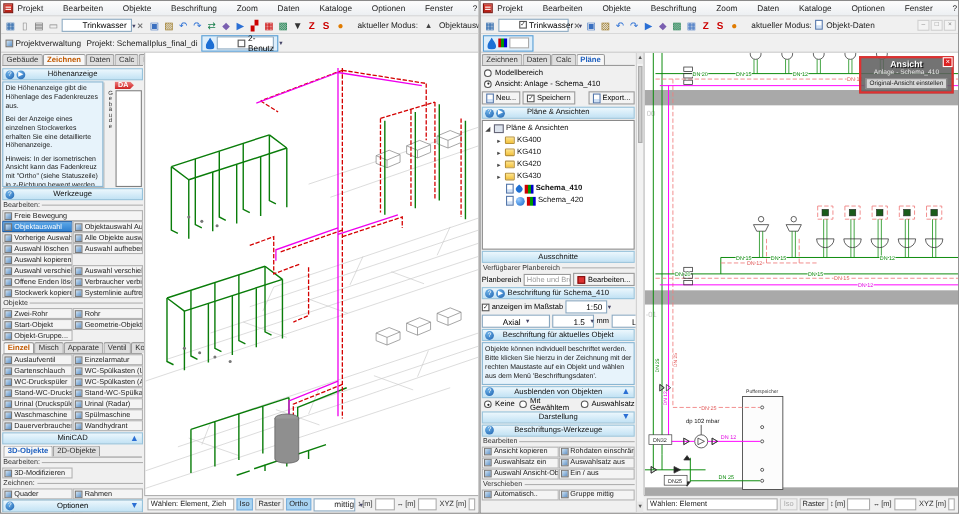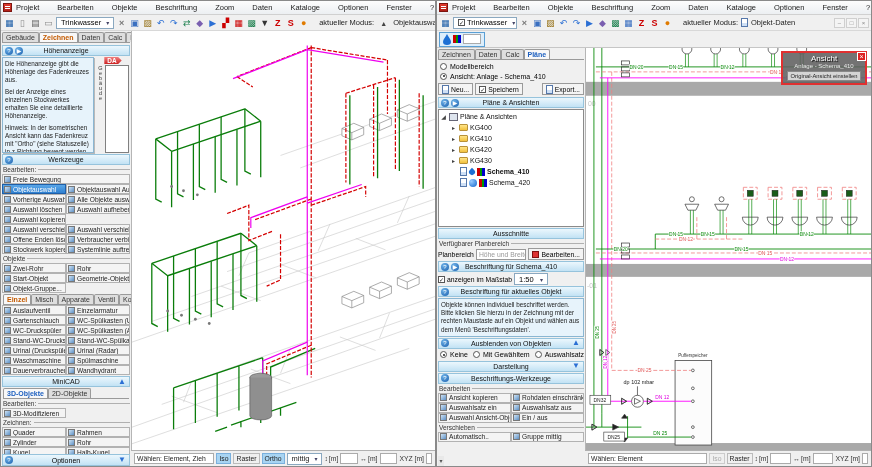--- a/index.html
+++ b/index.html
@@ -11,21 +11,21 @@
   .appicon{width:9px;height:9px;flex:none;background:linear-gradient(#e23b2e,#b01f16);border:1px solid #7d150f;position:relative;}
   .appicon::after{content:"";position:absolute;left:1px;right:1px;top:2px;height:1px;background:#fff;box-shadow:0 2px 0 #fff;}
   .menus{display:flex;gap:18px;}
   .menu-item{font-size:7.5px;color:#222;white-space:nowrap;}
   .wtitle{flex:1;font-size:7.5px;color:#777;white-space:nowrap;overflow:hidden;text-overflow:ellipsis;}
   .wctrls{display:flex;gap:1px;flex:none;}
   .wc{width:15px;height:11px;font-size:7px;line-height:11px;text-align:center;color:#333;background:#f4f4f4;border:1px solid #cfcfcf;}
   
   .toolbar{height:16px;display:flex;align-items:center;gap:1px;padding:0 2px;background:#f0f0f0;border-bottom:1px solid #d8d8d8;flex:none;}
   .ti{width:13px;height:13px;flex:none;font-size:9px;line-height:13px;text-align:center;border:1px solid transparent;border-radius:1px;}
-  .combo{height:12px;background:#fff;border:1px solid #8aa8c0;display:flex;align-items:center;font-size:7.5px;padding:0 4px;gap:2px;}
+  .combo{height:12px;background:#fff;border:1px solid #8aa8c0;display:flex;align-items:center;font-size:7.5px;padding:0 18px;gap:2px;}
   .combo::after{content:"▾";font-size:6px;color:#446;margin-left:auto;padding-left:3px;}
   .modebox{display:flex;align-items:center;gap:3px;margin-left:8px;font-size:7.5px;color:#222;white-space:nowrap;}
   .mdi{margin-left:auto;display:flex;gap:1px;}
   .mdi .wc{width:11px;height:10px;line-height:9px;font-size:6px;color:#888;}
   
   .row3{height:17px;display:flex;align-items:center;gap:3px;padding:0 2px;background:#f0f0f0;border-bottom:1px solid #c6c6c6;flex:none;}
   .projbtn{display:flex;align-items:center;gap:2px;font-size:7.5px;color:#222;padding:0 2px;height:13px;}
   .bluegrp{display:flex;align-items:center;gap:2px;border:1px solid #5a9fd4;background:#ddeefb;height:15px;padding:0 3px;}
   .dropsvg{width:8px;height:11px;flex:none;}
   
@@ -90,21 +90,21 @@
   
   .sbar{height:16px;background:#f0f0f0;border-top:1px solid #b0b0b0;display:flex;align-items:center;gap:2px;padding:0 3px;font-size:6.8px;color:#222;flex:none;}
   .sfield{background:#fff;border:1px solid #ababab;height:11px;display:flex;align-items:center;padding:0 2px;white-space:nowrap;overflow:hidden;}
   .badge{border:1px solid #7ab0dd;background:#a8d4f2;padding:0 2px;height:11px;line-height:10px;flex:none;}
   .badge.plain{background:#f0f0f0;border-color:#bbb;}
   .badge.off{background:#f0f0f0;border-color:#ccc;color:#aaa;}
   .slbl{display:flex;align-items:center;gap:1px;white-space:nowrap;color:#333;}
   
   .overlay{position:absolute;top:3px;right:4px;width:86px;background:rgba(96,96,96,.88);border:2px solid #e03030;color:#fff;text-align:center;padding:1px 1px 2px 1px;}
   .ovclose{position:absolute;top:-1px;right:-1px;width:9px;height:9px;background:#d22;border:1px solid #fff;color:#fff;font-size:7px;line-height:7px;text-align:center;}
-  .ovtitle{font-size:8px;font-weight:normal;text-shadow:1px 1px 1px #000;}
+  .ovtitle{font-size:8px;font-weight:bold;text-shadow:1px 1px 1px #000;}
   .ovsub{font-size:6px;color:#e8e8e8;}
   .ovbtn{display:block;margin:2px auto 0 auto;background:#d5d5d5;color:#222;border:1px solid #888;font-size:5.8px;padding:0 2px;line-height:8px;}
   svg text{paint-order:stroke;stroke:#fff;stroke-width:1.4px;font-family:"Liberation Sans",sans-serif;}
   .pg{stroke:#0a7d0a;stroke-width:1.3;fill:none;}
   .pr{stroke:#d40000;stroke-width:1.2;fill:none;stroke-dasharray:4,1.6;}
   .pm{stroke:#ee00ee;stroke-width:1.2;fill:none;}
   .flr{stroke:#c9c9c9;stroke-width:0.6;fill:none;}
   .sg{stroke:#0a8a0a;stroke-width:0.9;fill:none;}
   .sgd{stroke:#0a8a0a;stroke-width:0.7;fill:none;}
   .sr{stroke:#f08080;stroke-width:0.8;fill:none;stroke-dasharray:4,2;}
@@ -167,20 +167,36 @@
           <span class="ti" style="color:#c00;font-weight:bold">Z</span>
           <span class="ti" style="color:#c00;font-weight:bold">S</span>
           <span class="ti" style="color:#e07b00">●</span>
         </span>
       <span class="modebox">
         <span>aktueller Modus:</span>
         <span class="ti" style="color:#444;font-size:7px">▲</span>
         <span>Objektauswahl</span>
       </span>
 
+    </div>
+    <div class="row3">
+      <span class="projbtn">
+        <span class="ticon"></span>
+        <span>Projektverwaltung</span>
+      </span>
+      <span style="font-size:7.5px;color:#222">Projekt: SchemaIIplus_final_di</span>
+      <span class="bluegrp">
+        <svg class="dropsvg" viewBox="0 0 8 11">
+            <path d="M4,0 C5.5,3 8,5.5 8,8 A4,3 0 0 1 0,8 C0,5.5 2.5,3 4,0 Z" fill="#1d6fd4"></path>
+          </svg>
+        <span class="combo" style="width:52px">
+            <span class="cb" style="margin-right:1px"></span>
+            <span>2-Benutz</span>
+          </span>
+      </span>
     </div>
     <div class="main">
 
       <div class="panel">
         <div class="tabs hot">
 
         <span class="tab">Gebäude</span>
             <span class="tab on">Zeichnen</span>
             <span class="tab">Daten</span>
             <span class="tab">Calc</span>
@@ -598,21 +614,21 @@
       <span class="bluegrp">
         <svg class="dropsvg" viewBox="0 0 8 11">
             <path d="M4,0 C5.5,3 8,5.5 8,8 A4,3 0 0 1 0,8 C0,5.5 2.5,3 4,0 Z" fill="#1d6fd4"></path>
           </svg>
         <span class="i-pipes"></span>
         <span class="sfield" style="width:18px;height:10px"></span>
       </span>
     </div>
     <div class="main">
 
-      <div class="panel panel2" style="flex-direction:column">
+      <div class="panel panel2" style="flex-direction:row">
         <div style="flex:1;display:flex;flex-direction:column;min-width:0">
           <div class="tabs cool">
 
           <span class="tab">Zeichnen</span>
               <span class="tab">Daten</span>
               <span class="tab">Calc</span>
               <span class="tab on">Pläne</span>
             </div>
           <div class="pscroll">
             <div class="radiorow">
@@ -704,20 +720,32 @@
                 </span>
               <span>Beschriftung für Schema_410</span>
             </div>
             <div class="formrow">
               <span class="cb">✓</span>
               <span>anzeigen im Maßstab</span>
               <span class="combo" style="width:34px">
                   <span>1:50</span>
                 </span>
             </div>
+            <div class="formrow">
+              <span class="combo" style="flex:1">
+                  <span>Axial</span>
+                </span>
+              <span class="combo" style="width:26px">
+                  <span>1.5</span>
+                </span>
+              <span>mm</span>
+              <span class="combo" style="width:34px">
+                  <span>Linie</span>
+                </span>
+            </div>
             <div class="hdr">
               <span class="hicons">
                   <span class="qi">?</span>
                 </span>
               <span>Beschriftung für aktuelles Objekt</span>
             </div>
             <div class="itxt">Objekte können individuell beschriftet werden. Bitte klicken Sie hierzu in der Zeichnung mit der rechten Maustaste auf ein Objekt und wählen aus dem Menü 'Beschriftungsdaten'.</div>
             <div class="hdr">
               <span class="hicons">
                   <span class="qi">?</span>

